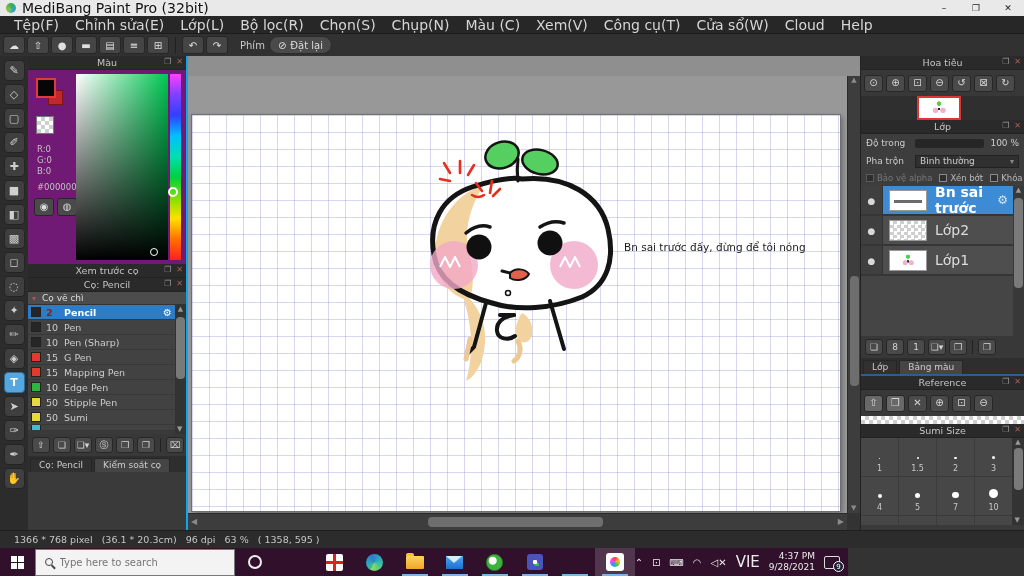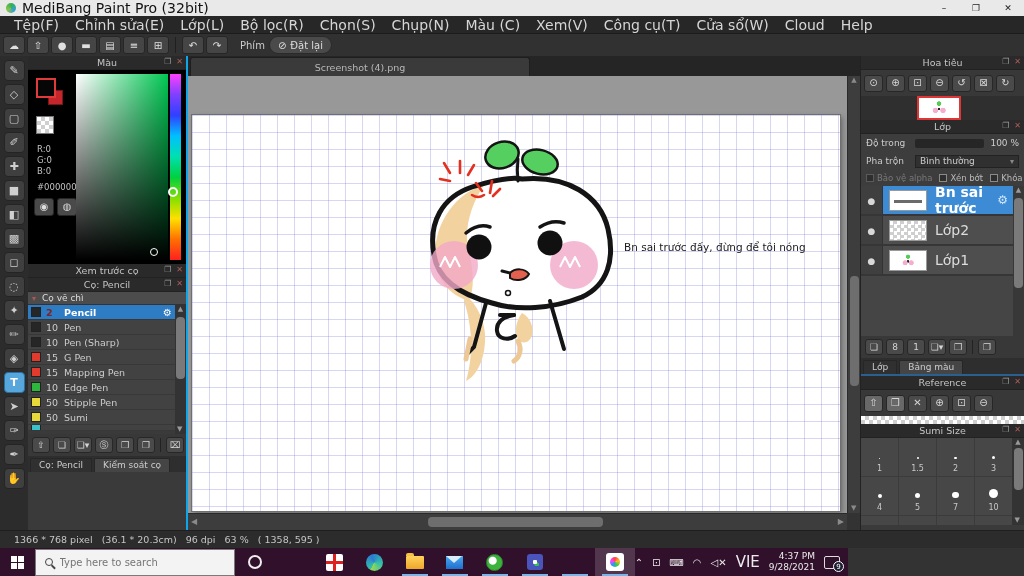--- a/index.html
+++ b/index.html
@@ -25,21 +25,21 @@
 .main{position:absolute;top:56px;left:0;width:1024px;height:474px}
 .toolstrip{position:absolute;left:0;top:0;width:28px;height:474px;background:#2c2c2c;display:flex;flex-direction:column;align-items:center;padding-top:4px;gap:3px}
 .tool-btn{width:21px;height:21px;background:#3f3f3f;border:1px solid #242424;border-radius:4px;color:#cfcfcf;font-size:11px;line-height:18px;text-align:center;padding:0}
 .tool-btn.sel{background:#57a7dd;color:#fff;border-color:#2b6fa0;font-weight:bold}
 
 .leftcol{position:absolute;left:28px;top:0;width:160px;height:474px;background:#3a3a3a;border-right:2px solid #0ea5e9}
 .panel-h{height:14px;background:#2a2a2a;display:flex;align-items:center;font-size:9.5px;color:#c4c4c4;position:relative;border-bottom:1px solid #222}
 .panel-h .ph-title{flex:1;text-align:center}
 .ph-btns{position:absolute;right:3px;top:1px;display:flex;gap:5px;font-size:8px}
 .ph-pop{color:#9a9a9a}.ph-close{color:#b05c5c}
-.color-body{position:relative;height:194px;background:#000000}
+.color-body{position:relative;height:194px;background:#701a75}
 .checker{background:conic-gradient(#cfcfcf 25%,#fff 0 50%,#cfcfcf 0 75%,#fff 0) 0 0/8px 8px}
 .fg-swatch{position:absolute;left:8px;top:8px;width:20px;height:20px;background:#060606;border:2px solid #e03a3a;z-index:2}
 .bg-swatch{position:absolute;left:20px;top:20px;width:15px;height:15px;background:#c5262b;border:1px solid #7c1518}
 .tr-swatch{position:absolute;left:8px;top:46px;width:18px;height:18px;border:1px solid #777}
 .rgb{position:absolute;left:9px;top:74px;font-size:8.5px;color:#c2c2c2;line-height:11px}
 .hexv{position:absolute;left:9px;top:112px;font-size:8.5px;color:#c2c2c2}
 .pal-btn{position:absolute;top:128px;width:20px;height:18px;background:#4a4a4a;border:1px solid #262626;border-radius:3px;color:#ddd;font-size:10px;line-height:16px;text-align:center}
 .sv{position:absolute;left:48px;top:4px;width:92px;height:186px;background:linear-gradient(to bottom,rgba(0,0,0,0),#000),linear-gradient(to right,#fff,#00c853)}
 .sv-cur{position:absolute;left:74px;top:174px;width:8px;height:8px;border:1.5px solid #fff;border-radius:50%}
 .hue{position:absolute;left:142px;top:4px;width:11px;height:186px;background:linear-gradient(to bottom,#ff40ff,#8040ff,#3040ff,#00c0ff,#00e0b0,#00d040,#80e000,#ffe000,#ff7000,#ff2020)}
@@ -334,23 +334,20 @@
         <span class="mini-sep"></span>
         <button class="mini-btn">⌧</button>
       </div>
     <div class="panel-tabs">
       <span class="ptab active">Cọ: Pencil</span>
       <span class="ptab">Kiểm soát cọ</span>
     </div>
   </div>
 
   <div class="canvasarea">
-    <div class="doc-tabbar">
-      <span class="doc-tab">Screenshot (4).png</span>
-    </div>
     <div class="viewport">
       <div class="page">
         <svg class="char" viewBox="0 0 235 250">
           <path d="M12 120 C6 88 20 62 50 52 C75 44 90 42 100 44 C145 40 178 60 186 94 C193 124 186 150 160 162 C130 174 95 176 70 168 C40 160 16 146 12 120 Z" fill="#fff"></path>
           <path d="M62 50 C34 58 12 88 13 122 C14 144 27 160 47 166 C54 150 50 128 46 112 C42 92 50 68 62 50 Z" fill="#f2d3a0"></path>
           <path d="M46 162 C60 176 66 196 62 216 C59 232 52 242 44 246 C52 220 50 190 42 166 Z" fill="#f2d3a0"></path>
           <path d="M100 178 C94 186 92 196 96 204 C100 210 108 208 110 200 C112 192 108 182 100 178 Z" fill="#f2d3a0"></path>
           <path d="M96 46 C95 38 95 32 96 24" fill="none" stroke="#141414" stroke-width="3" stroke-linecap="round"></path>
           <ellipse cx="80" cy="20" rx="17" ry="13" fill="#55cf5f" stroke="#141414" stroke-width="2.5" transform="rotate(-18 80 20)"></ellipse>
           <ellipse cx="118" cy="27" rx="18" ry="12" fill="#55cf5f" stroke="#141414" stroke-width="2.5" transform="rotate(14 118 27)"></ellipse>

